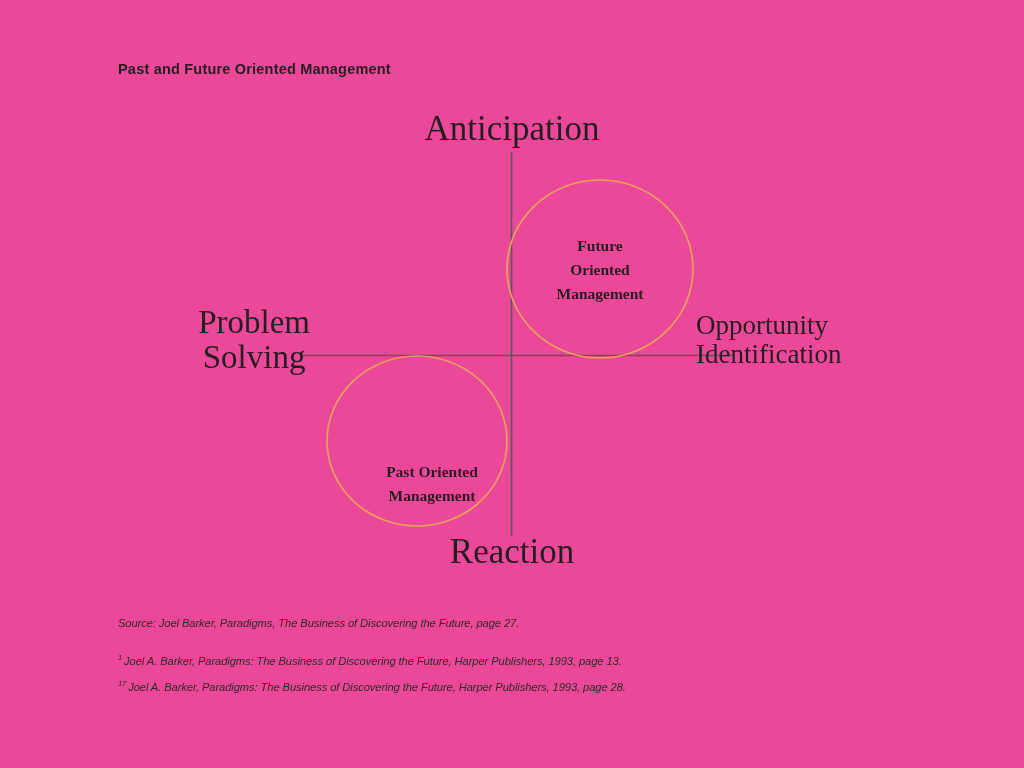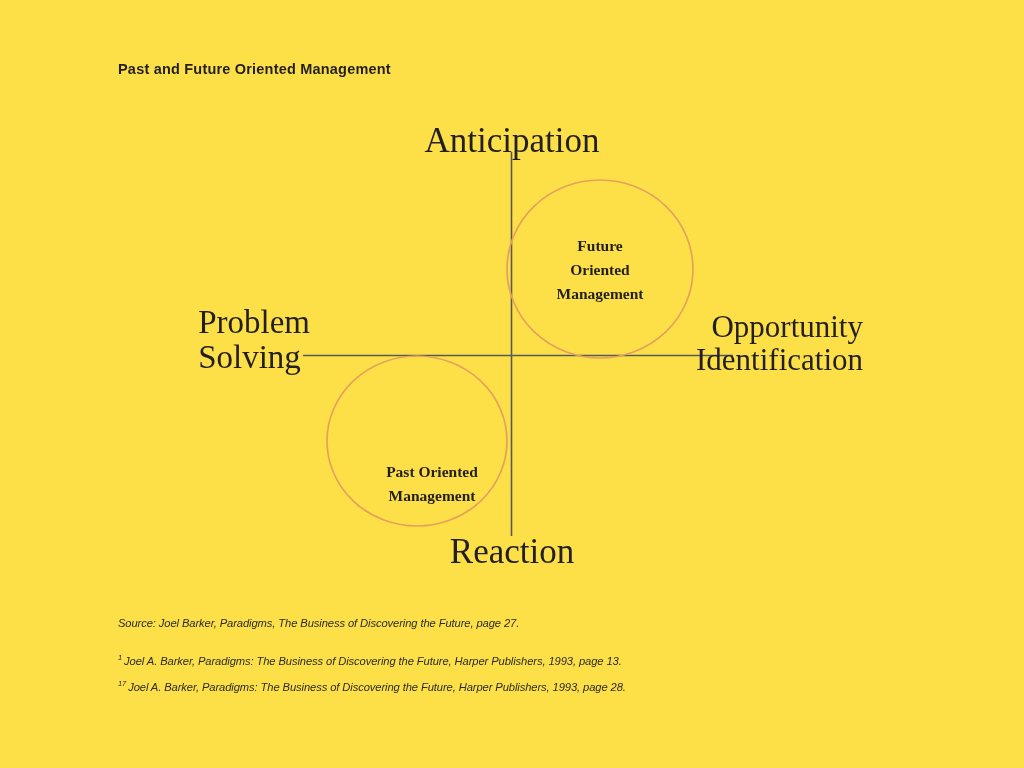--- a/index.html
+++ b/index.html
@@ -13,21 +13,21 @@
     height: 768px;
     position: relative;
     overflow: hidden;
     font-family: "Liberation Sans", sans-serif;
     -webkit-font-smoothing: antialiased;
   }
 
   .slide {
     position: absolute;
     inset: 0;
-    background: #fde047;
+    background: #ec4899;
   }
 
   
   .slide-title {
     position: absolute;
     left: 118px;
     top: 61px;
     font-family: "Liberation Sans", sans-serif;
     font-size: 14.5px;
     font-weight: bold;
@@ -54,43 +54,43 @@
   
   .axis-label {
     position: absolute;
     font-family: "Liberation Serif", "DejaVu Serif", serif;
     color: #231f20;
     line-height: 1.06;
     white-space: pre-line;
   }
   .axis-label.top {
     left: 512px;
-    top: 122px;
+    top: 110px;
     transform: translateX(-50%);
     font-size: 35px;
     text-align: center;
   }
   .axis-label.bottom {
     left: 512px;
     top: 533px;
     transform: translateX(-50%);
     font-size: 35px;
     text-align: center;
   }
   .axis-label.left {
     right: 714px;
     top: 305px;
     font-size: 33px;
-    text-align: left;
+    text-align: center;
   }
   .axis-label.right {
     left: 696px;
     top: 311px;
-    font-size: 31px;
-    text-align: right;
+    font-size: 27px;
+    text-align: left;
   }
 
   
   .bubble-label {
     position: absolute;
     font-family: "Liberation Serif", "DejaVu Serif", serif;
     font-size: 15.5px;
     color: #231f20;
     text-align: center;
     line-height: 1.55;

